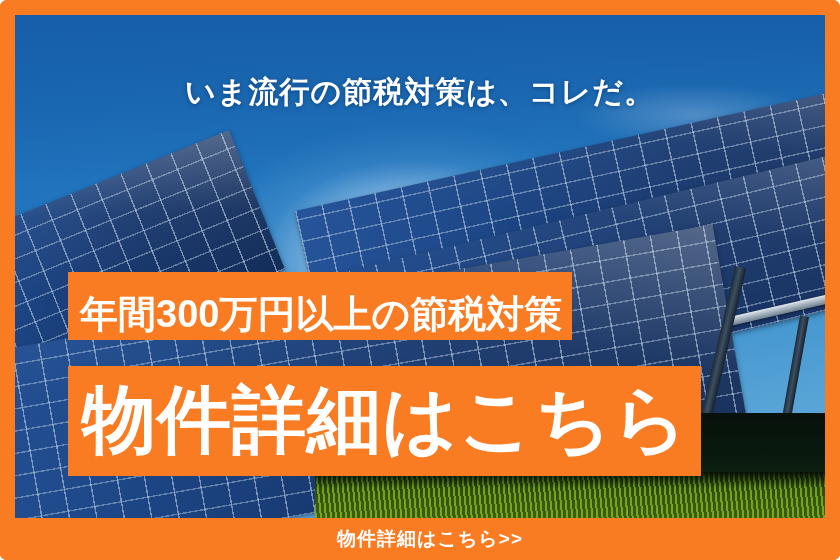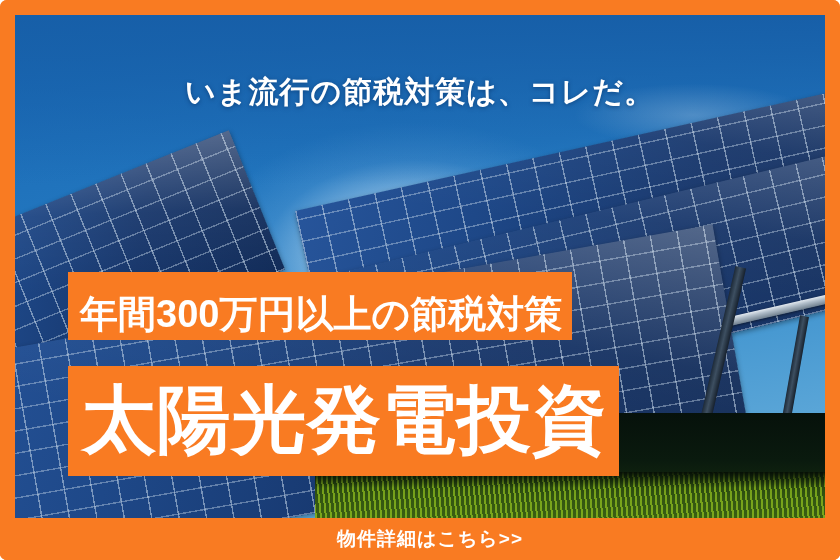--- a/index.html
+++ b/index.html
@@ -216,21 +216,21 @@
     <div class="grass"></div>
   </div>
 
   <div class="headline">いま流行の節税対策は、コレだ。</div>
 
   <div class="band band-sub">
     <span>年間300万円以上の節税対策</span>
   </div>
 
   <div class="band band-main">
-    <span>太陽光発電投資</span>
+    <span>物件詳細はこちら</span>
   </div>
 
   <div class="frame"></div>
 
   <div class="cta">
     <span class="cta-label">物件詳細はこちら&gt;&gt;</span>
   </div>
 
 </div>
 

